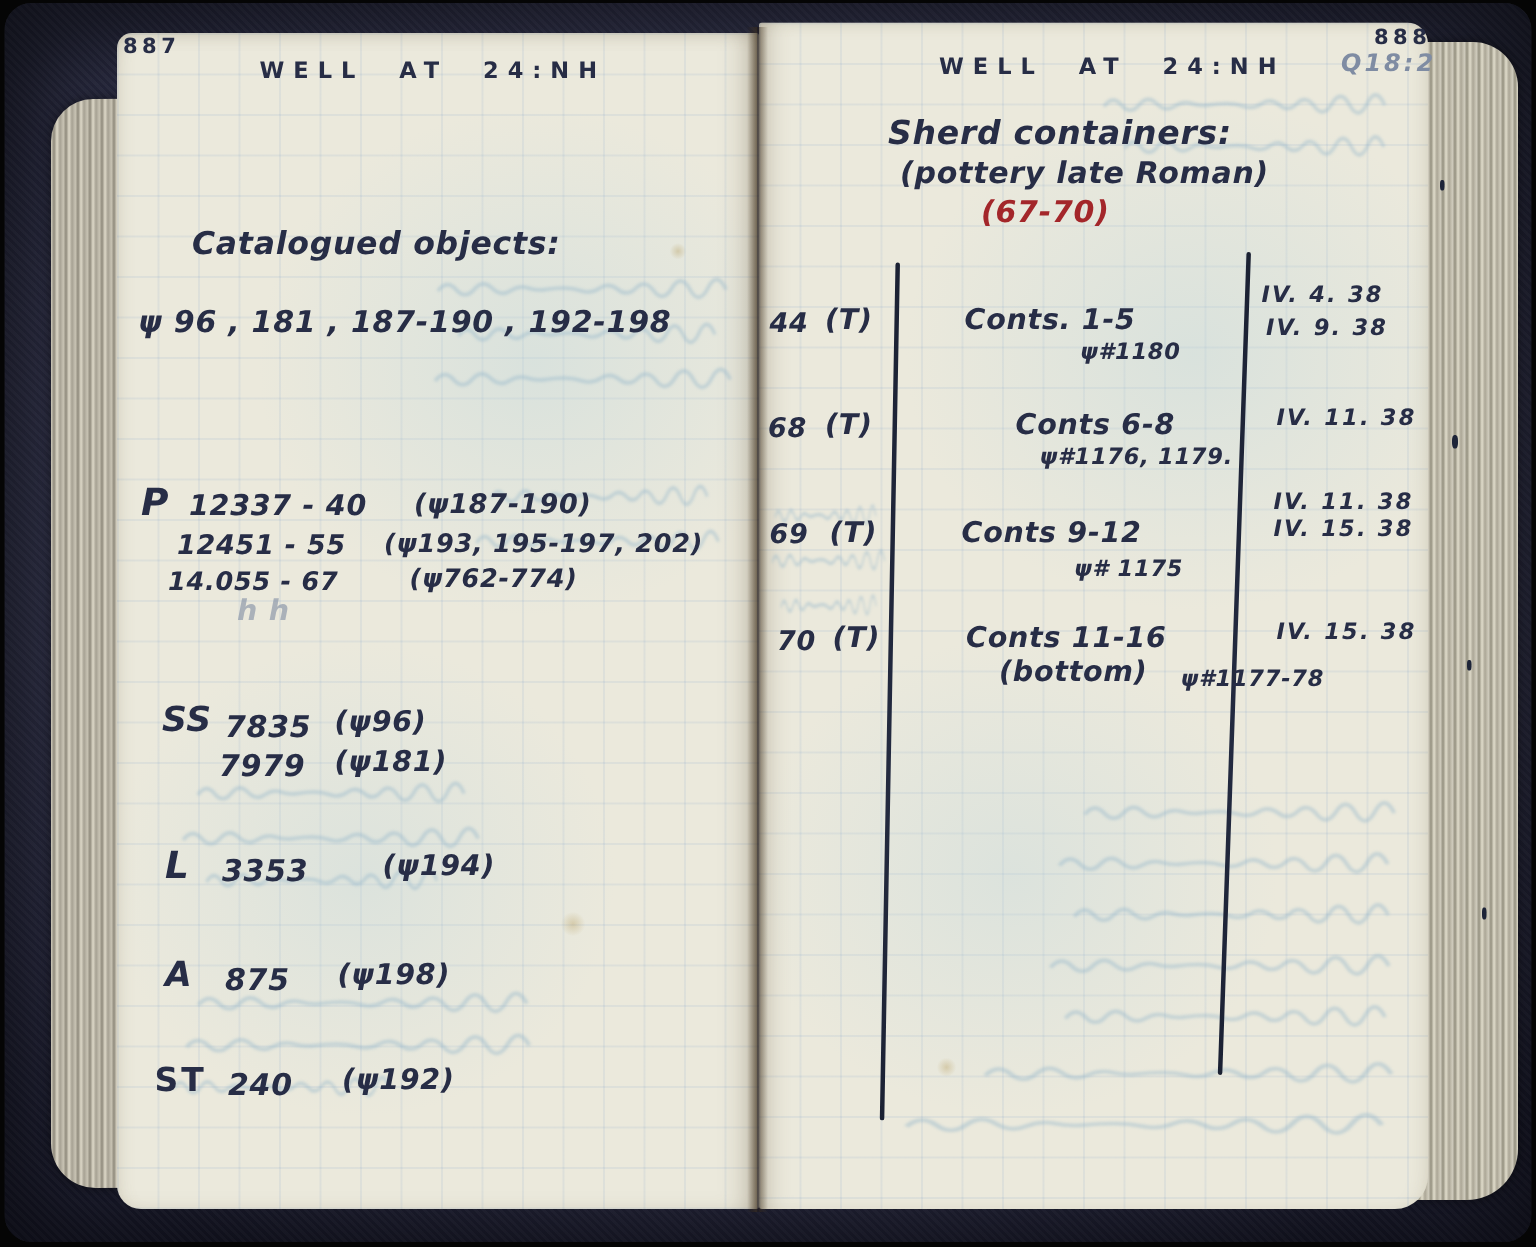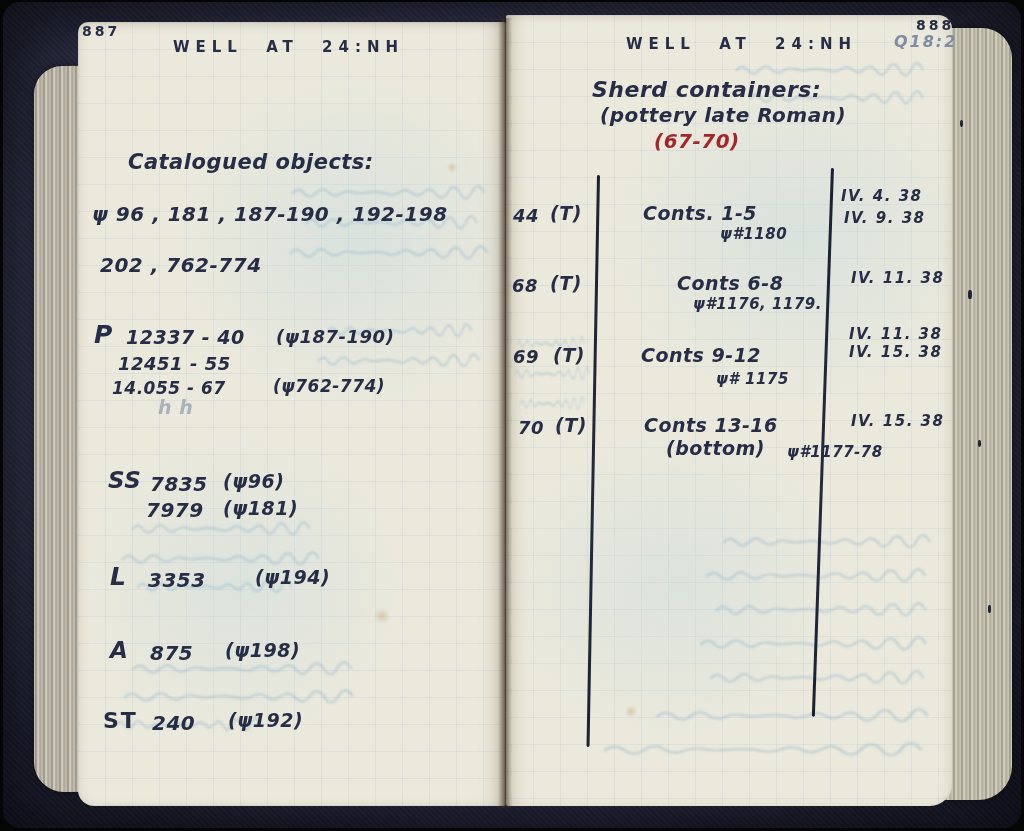--- a/index.html
+++ b/index.html
@@ -151,26 +151,26 @@
     <div class="stain" style="left:295px;top:586px;width:18px;height:16px;"></div>
     <div class="stain" style="left:368px;top:140px;width:12px;height:11px;"></div>
 
     <span class="ink pageno" style="left:4px;top:1px;text-align:center;">887</span>
     <span class="ink caps" style="left:95px;top:16px;">WELL AT 24:NH</span>
 
 
     <span class="ink" style="left:50px;top:128px;font-size:21px;">Catalogued objects:</span>
 
     <span class="ink" style="left:14px;top:180px;font-size:20px;">ψ  96 ,  181 ,  187-190 , 192-198</span>
-    <span class="ink" style="left:22px;top:231px;font-size:20px;">202 ,   762-774</span>
 
     <span class="ink big" style="left:16px;top:298px;">P</span>
     <span class="ink" style="left:48px;top:304px;font-size:19px;">12337 - 40</span>
     <span class="ink" style="left:198px;top:304px;font-size:18px;">(ψ187-190)</span>
     <span class="ink" style="left:40px;top:331px;font-size:18px;">12451 -  55</span>
+    <span class="ink" style="left:178px;top:331px;font-size:17px;">(ψ193, 195-197, 202)</span>
     <span class="ink" style="left:34px;top:356px;font-size:17px;">14.055 -  67</span>
     <span class="ink" style="left:195px;top:354px;font-size:17px;">(ψ762-774)</span>
     <span class="ink pencil" style="left:80px;top:374px;font-size:19px;opacity:.6;">h    h</span>
 
     <span class="ink big" style="left:30px;top:445px;font-size:23px;">SS</span>
     <span class="ink" style="left:72px;top:450px;font-size:20px;">7835</span>
     <span class="ink" style="left:145px;top:448px;font-size:19px;">(ψ96)</span>
     <span class="ink" style="left:68px;top:476px;font-size:20px;">7979</span>
     <span class="ink" style="left:145px;top:475px;font-size:19px;">(ψ181)</span>
 
@@ -278,20 +278,20 @@
 
     <span class="ink" style="left:7px;top:331px;font-size:18px;">69</span>
     <span class="ink" style="left:47px;top:329px;font-size:19px;">(T)</span>
     <span class="ink" style="left:135px;top:329px;font-size:19px;">Conts  9-12</span>
     <span class="ink sub" style="left:210px;top:355px;">ψ# 1175</span>
     <span class="ink date" style="left:343px;top:310px;">IV. 11. 38</span>
     <span class="ink date" style="left:343px;top:328px;">IV. 15. 38</span>
 
     <span class="ink" style="left:12px;top:402px;font-size:18px;">70</span>
     <span class="ink" style="left:49px;top:399px;font-size:19px;">(T)</span>
-    <span class="ink" style="left:138px;top:399px;font-size:19px;">Conts  13-16</span>
+    <span class="ink" style="left:138px;top:399px;font-size:19px;">Conts  11-16</span>
     <span class="ink" style="left:160px;top:422px;font-size:19px;">(bottom)</span>
     <span class="ink sub" style="left:281px;top:428px;">ψ#1177-78</span>
     <span class="ink date" style="left:345px;top:397px;">IV. 15. 38</span>
   </div>
 
   <div class="gutter"></div>
 </div>
 
 </body></html>

